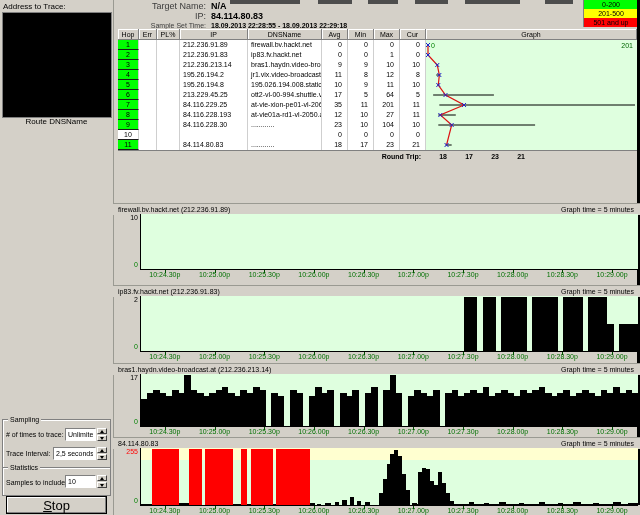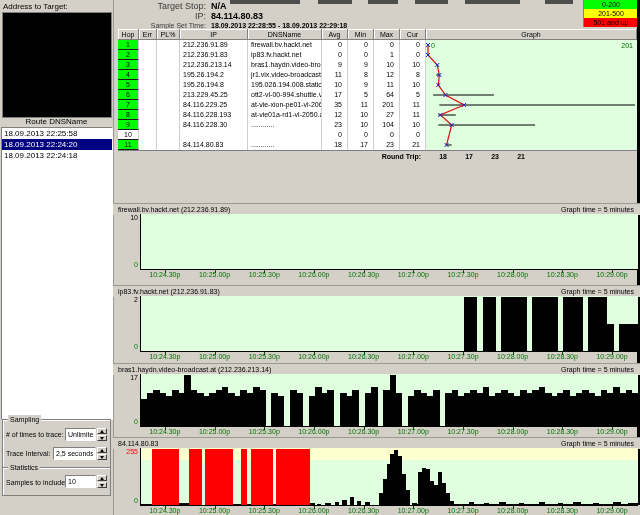--- a/index.html
+++ b/index.html
@@ -83,41 +83,36 @@
 
 <div id="app">
 
   <div class="clipfrag" style="left:230px;width:70px;"></div>
   <div class="clipfrag" style="left:318px;width:34px;"></div>
   <div class="clipfrag" style="left:368px;width:30px;"></div>
   <div class="clipfrag" style="left:415px;width:33px;"></div>
   <div class="clipfrag" style="left:465px;width:55px;"></div>
   <div class="clipfrag" style="left:545px;width:28px;"></div>
 
-  <div class="hlabel t9 abs" style="top:1px;">Target Stop:</div>
+  <div class="hlabel t9 abs" style="top:1px;">Target Name:</div>
   <div class="hvalue t9 abs" style="top:1px;">N/A</div>
   <div class="hlabel t9 abs" style="top:11px;">IP:</div>
   <div class="hvalue t9 abs" style="top:11px;">84.114.80.83</div>
   <div class="hlabel t7 abs" style="top:21px;">Sample Set Time:</div>
   <div class="hvalue t7 abs" style="top:21px;font-weight:bold;">18.09.2013 22:28:55 - 18.09.2013 22:29:18</div>
 
   <div class="legend-row" style="top: 0px; background: rgb(0, 255, 0);">0-200</div>
   <div class="legend-row" style="top: 9px; background: rgb(255, 255, 0);">201-500</div>
   <div class="legend-row" style="top: 18px; background: rgb(255, 0, 0);">501 and up</div>
   <div id="right-edge"></div>
 
   <div id="sidebar">
-    <div class="abs t8" style="left:3px;top:2px;">Address to Target:</div>
+    <div class="abs t8" style="left:3px;top:2px;">Address to Trace:</div>
     <div id="addr-box"></div>
     <div class="abs t8" style="left:0;top:117px;width:113px;text-align:center;">Route DNSName</div>
-    <div id="route-list">
-      <div class="rc-item">18.09.2013 22:25:58</div>
-      <div class="rc-item sel">18.09.2013 22:24:20</div>
-      <div class="rc-item">18.09.2013 22:24:18</div>
-    </div>
 
     <div class="grp" style="top:419px;height:48px;">
       <div class="grp-label">Sampling</div>
       <div class="abs t7" style="left:3px;top:10px;"># of times to trace:</div>
       <input class="fld" style="left: 62px; top: 8px; width: 31px;" value="Unlimited">
       <div class="spin" style="left:94px;top:8px;">
         <div class="up">
             <i></i>
           </div>
         <div class="dn">
@@ -143,20 +138,21 @@
       <div class="spin" style="left:94px;top:7px;">
         <div class="up">
             <i></i>
           </div>
         <div class="dn">
             <i></i>
           </div>
       </div>
     </div>
 
+    <button id="stop-btn">Stop</button>
   </div>
 
   <div id="tbl-header">
       <div class="thc" style="width: 21px;">Hop</div>
       <div class="thc" style="width: 18px;">Err</div>
       <div class="thc" style="width: 23px;">PL%</div>
       <div class="thc" style="width: 68px;">IP</div>
       <div class="thc" style="width: 74px;">DNSName</div>
       <div class="thc" style="width: 26px;">Avg</div>
       <div class="thc" style="width: 26px;">Min</div>

